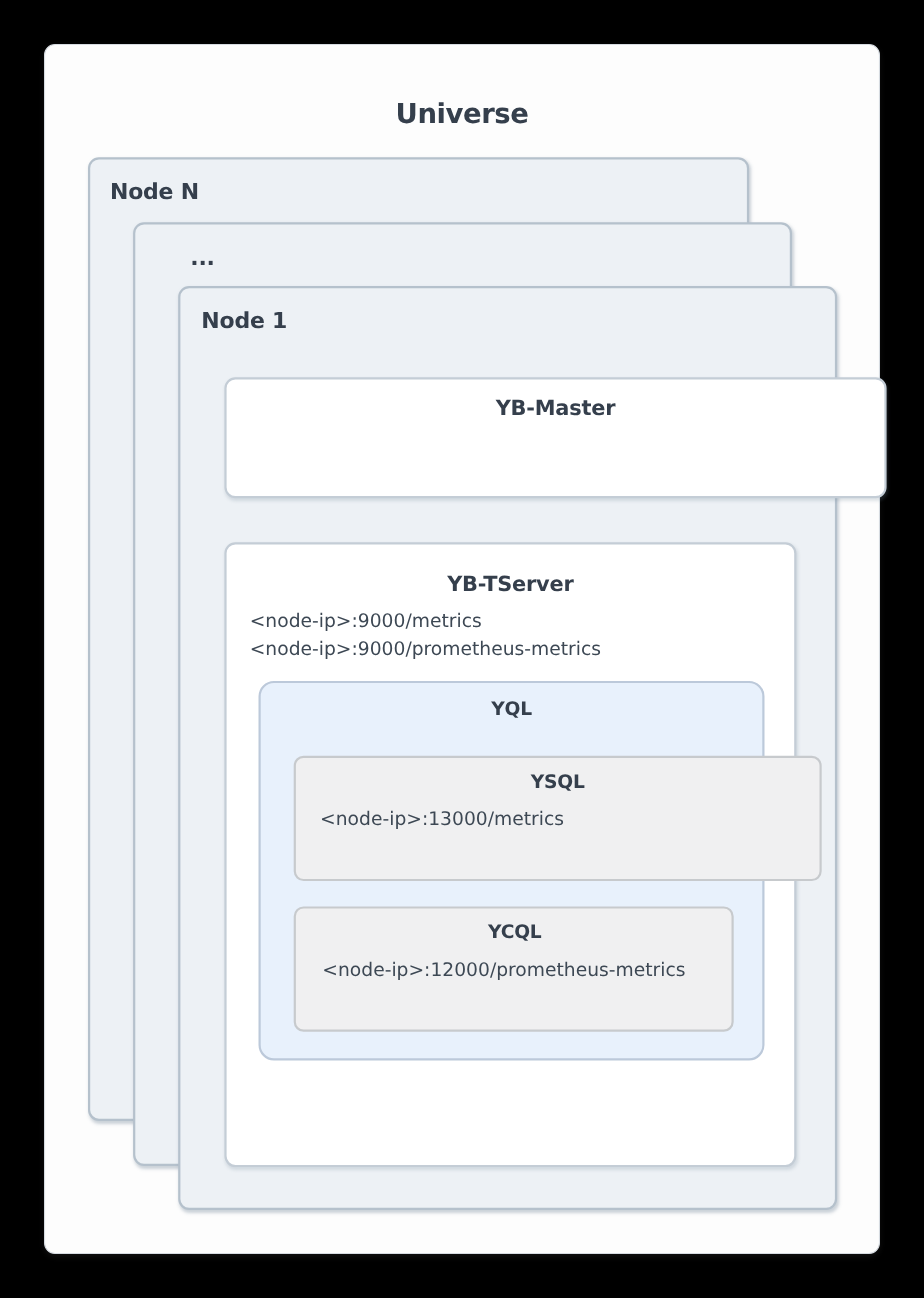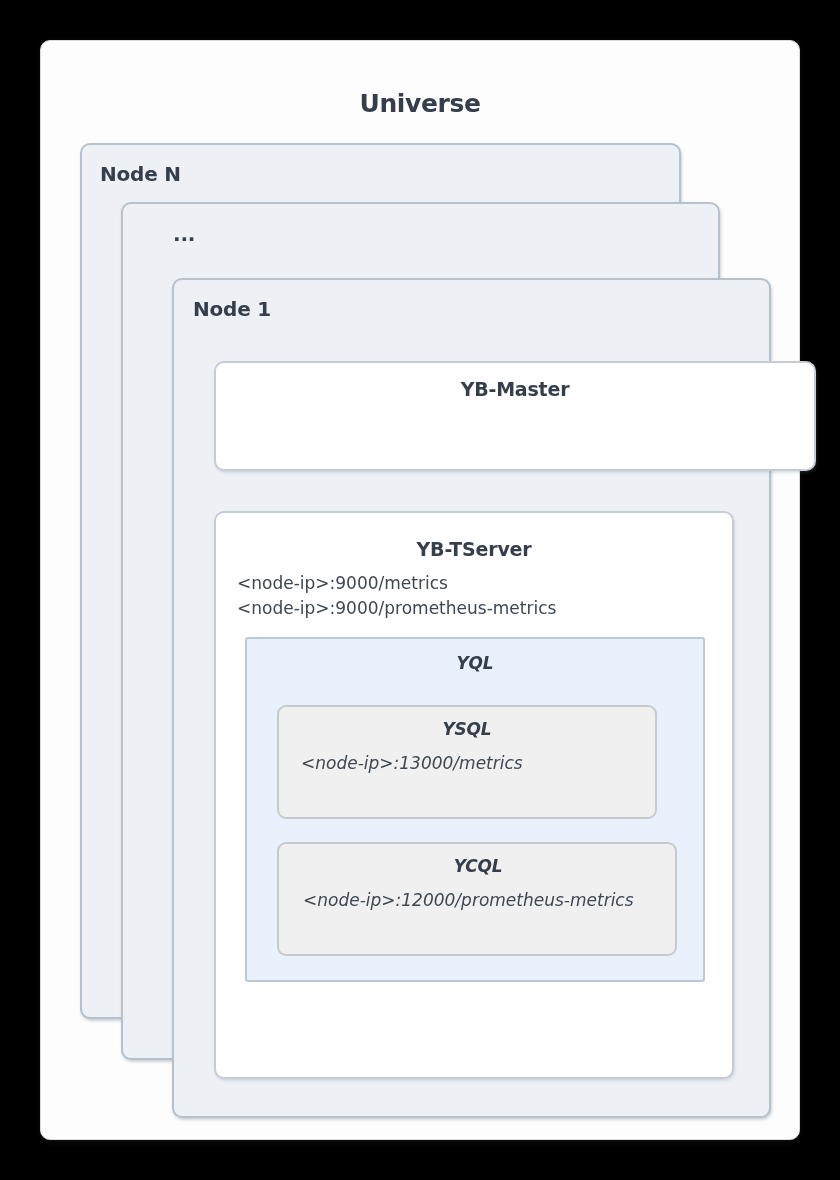--- a/index.html
+++ b/index.html
@@ -28,21 +28,21 @@
   .nodebox {
     position: absolute;
     background: var(--node-fill, #edf1f5);
     border: 2px solid var(--node-border, #b5c1cc);
     border-radius: 10px;
     box-shadow: 1px 2px 3px rgba(110,130,150,0.35);
     box-sizing: border-box;
   }
   .node-n    { left: 39px;  top: 102px; width: 601px; height: 876px; }
   .node-dots { left: 80px;  top: 161px; width: 599px; height: 858px; }
-  .node-1    { left: 121px; top: 237px; width: 599px; height: 840px; margin-left: 10px; }
+  .node-1    { left: 121px; top: 219px; width: 599px; height: 840px; }
   .node-label {
     position: absolute; left: 18px; top: 14px;
     font-size: 20px; font-weight: bold; line-height: 30px;
     letter-spacing: -0.2px;
     color: var(--heading-text, #353f4c);
   }
   .node-dots .node-label { left: 50px; top: 15px; }
   .node-1 .node-label { left: 19px; }
   .whitebox {
     position: absolute;
@@ -66,37 +66,36 @@
   .endpoints { margin-top: 8px; padding-left: 1px; }
   .endpoint {
     font-size: 17px; line-height: 25px;
     color: var(--body-text, #3d4854);
     white-space: nowrap;
   }
   .bluebox {
     position: absolute;
     background: var(--blue-fill, #e8f1fc);
     border: 2px solid var(--blue-border, #bcc9da);
-    border-radius: 3px;
+    border-radius: 14px;
     box-sizing: border-box;
-    font-style: italic;
   }
   .yql   { left: 29px; top: 124px; width: 460px; height: 345px; padding-top: 12px; }
   .docdb { left: 29px; top: 492px; width: 460px; height: 47px;
            display: flex; align-items: center; justify-content: center; }
   .docdb .box-title { margin: 0; }
   .graybox {
     position: absolute;
     background: var(--gray-fill, #f0f0f1);
     border: 2px solid var(--gray-border, #c7cacd);
     border-radius: 9px;
     box-sizing: border-box;
     padding: 10px 21px;
   }
-  .ysql { left: 30px; top: 66px;  width: 380px; height: 114px; }
+  .ysql { left: 30px; top: 66px;  width: 480px; height: 114px; }
   .ycql { left: 30px; top: 203px; width: 400px; height: 114px; padding-left: 23px; }
   .graybox .endpoints { margin-top: 10px; }
 </style>
 </head>
 <body>
 
 <div class="card">
   <h1 class="universe-title">Universe</h1>
 
   <div class="nodebox node-n">

